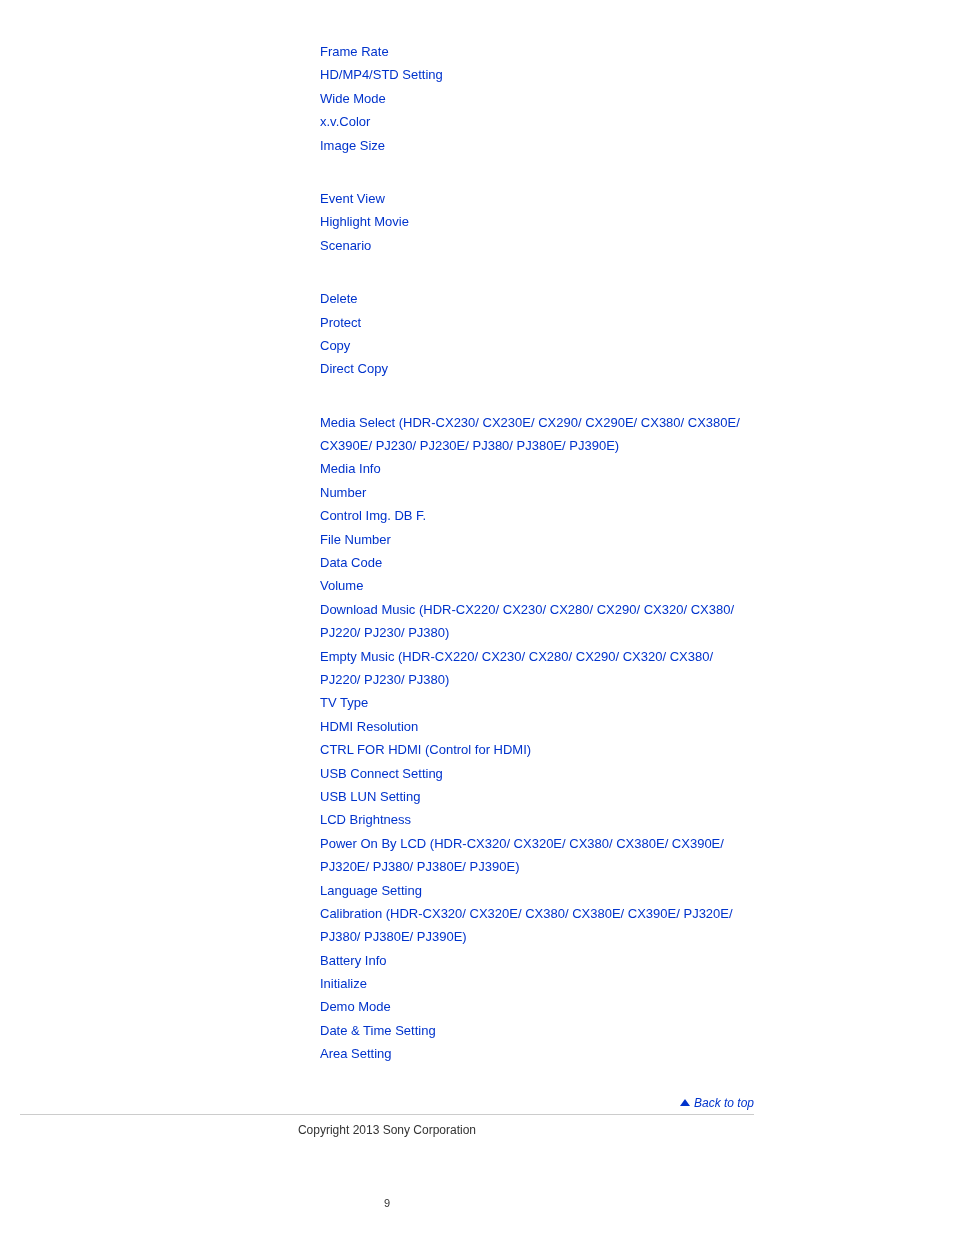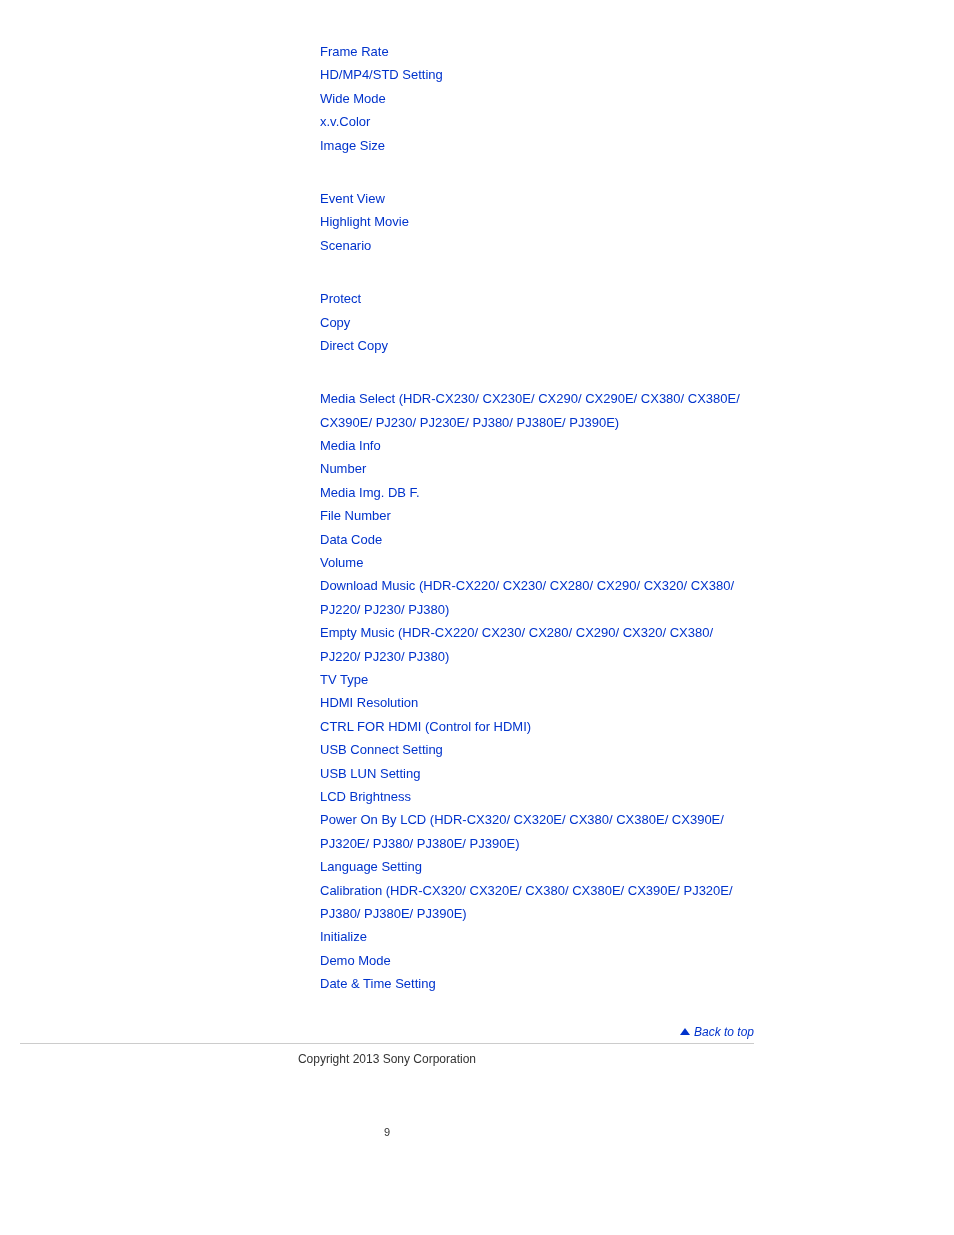--- a/index.html
+++ b/index.html
@@ -82,47 +82,50 @@
       <span class="link">Image Size</span>
     </div>
 
     <div class="group">
       <span class="link">Event View</span>
       <span class="link">Highlight Movie</span>
       <span class="link">Scenario</span>
     </div>
 
     <div class="group">
+      <span class="link">Delete</span>
       <span class="link">Protect</span>
       <span class="link">Copy</span>
       <span class="link">Direct Copy</span>
     </div>
 
     <div class="group">
       <span class="link">Media Select (HDR-CX230/ CX230E/ CX290/ CX290E/ CX380/ CX380E/ CX390E/ PJ230/ PJ230E/ PJ380/ PJ380E/ PJ390E)</span>
       <span class="link">Media Info</span>
       <span class="link">Number</span>
-      <span class="link">Media Img. DB F.</span>
+      <span class="link">Control Img. DB F.</span>
       <span class="link">File Number</span>
       <span class="link">Data Code</span>
       <span class="link">Volume</span>
       <span class="link">Download Music (HDR-CX220/ CX230/ CX280/ CX290/ CX320/ CX380/ PJ220/ PJ230/ PJ380)</span>
       <span class="link">Empty Music (HDR-CX220/ CX230/ CX280/ CX290/ CX320/ CX380/ PJ220/ PJ230/ PJ380)</span>
       <span class="link">TV Type</span>
       <span class="link">HDMI Resolution</span>
       <span class="link">CTRL FOR HDMI (Control for HDMI)</span>
       <span class="link">USB Connect Setting</span>
       <span class="link">USB LUN Setting</span>
       <span class="link">LCD Brightness</span>
       <span class="link">Power On By LCD (HDR-CX320/ CX320E/ CX380/ CX380E/ CX390E/ PJ320E/ PJ380/ PJ380E/ PJ390E)</span>
       <span class="link">Language Setting</span>
       <span class="link">Calibration (HDR-CX320/ CX320E/ CX380/ CX380E/ CX390E/ PJ320E/ PJ380/ PJ380E/ PJ390E)</span>
+      <span class="link">Battery Info</span>
       <span class="link">Initialize</span>
       <span class="link">Demo Mode</span>
       <span class="link">Date &amp; Time Setting</span>
+      <span class="link">Area Setting</span>
     </div>
 
   </div>
 
   <div class="footer-area">
     <div class="back-to-top">
       <span class="tri"></span><span>Back to top</span>
     </div>
     <hr class="hr">
     <div class="copyright">Copyright 2013 Sony Corporation</div>

